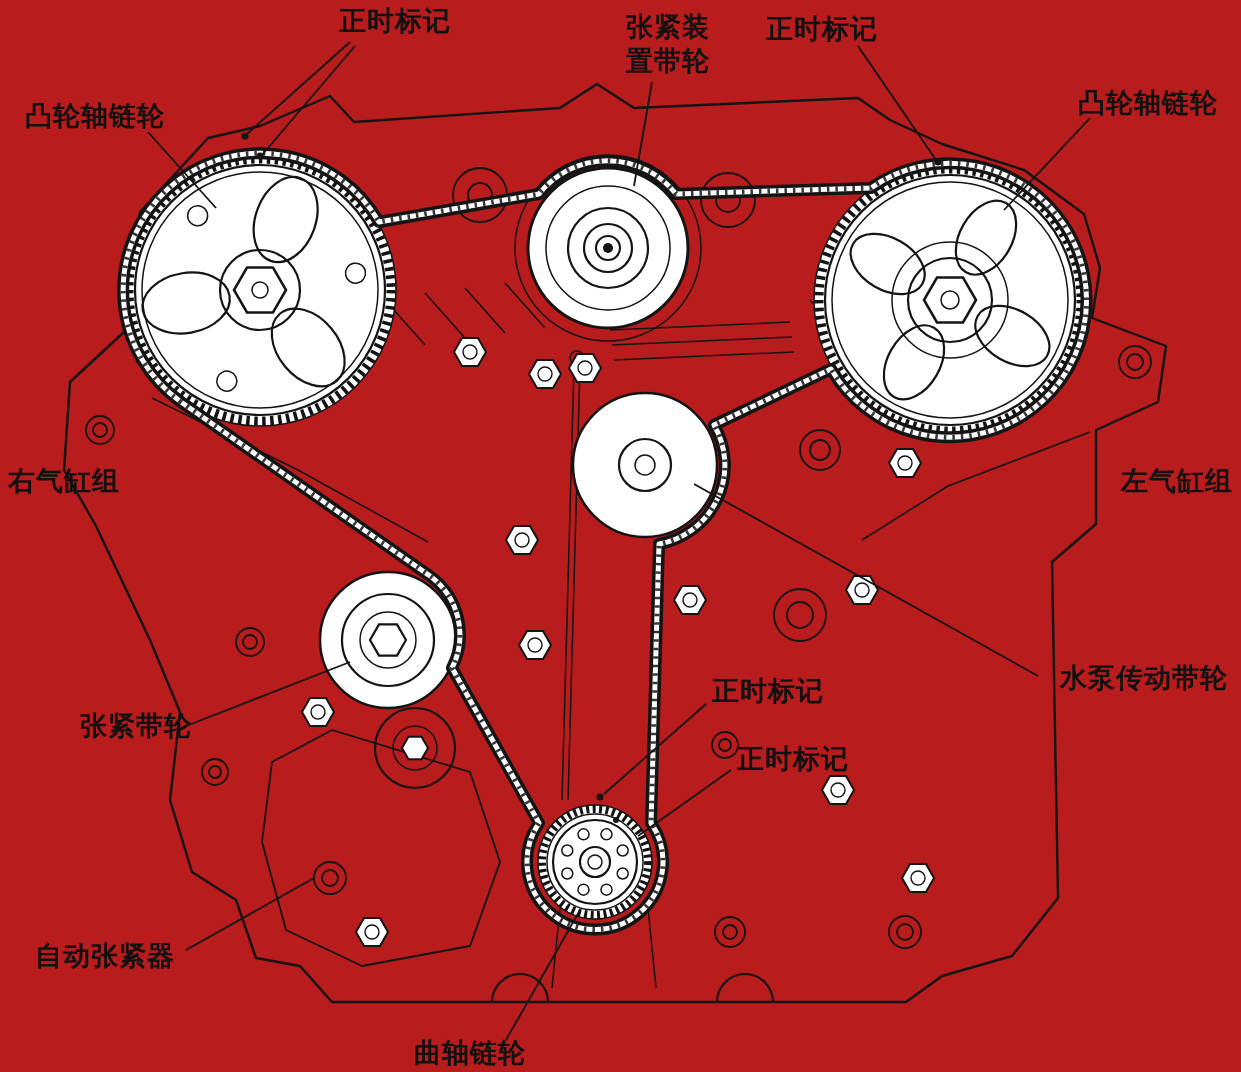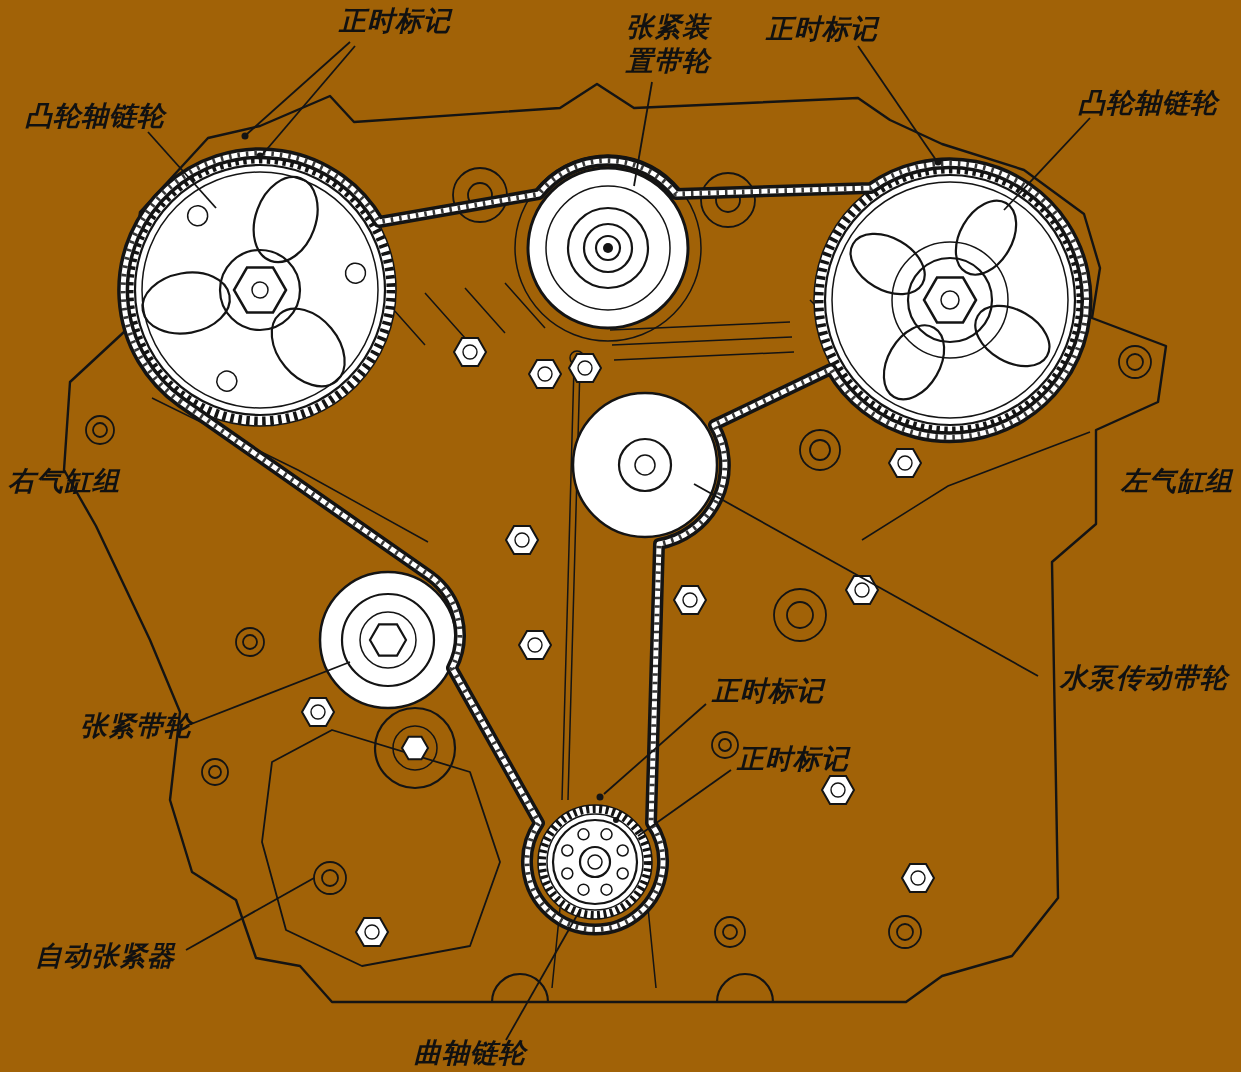--- a/index.html
+++ b/index.html
@@ -1,16 +1,16 @@
 <!DOCTYPE html>
 <html><head>
 <meta charset="utf-8">
 <style>
   html,body{margin:0;padding:0;background:#ffffff;}
-  .stage{position:relative;width:1241px;height:1072px;background:#a16207;overflow:hidden;font-style:italic;}
+  .stage{position:relative;width:1241px;height:1072px;background:#b91c1c;overflow:hidden;}
   svg{display:block;}
   text{font-family:"Liberation Sans","DejaVu Sans",sans-serif;font-weight:600;fill:#111;font-size:27px;letter-spacing:1px;}
   .ln{stroke:#141414;fill:none;}
   .thin{stroke-width:1.5;}
   .med{stroke-width:2.2;}
   .wfill{fill:#ffffff;}
 </style>
 </head>
 <body>
 

